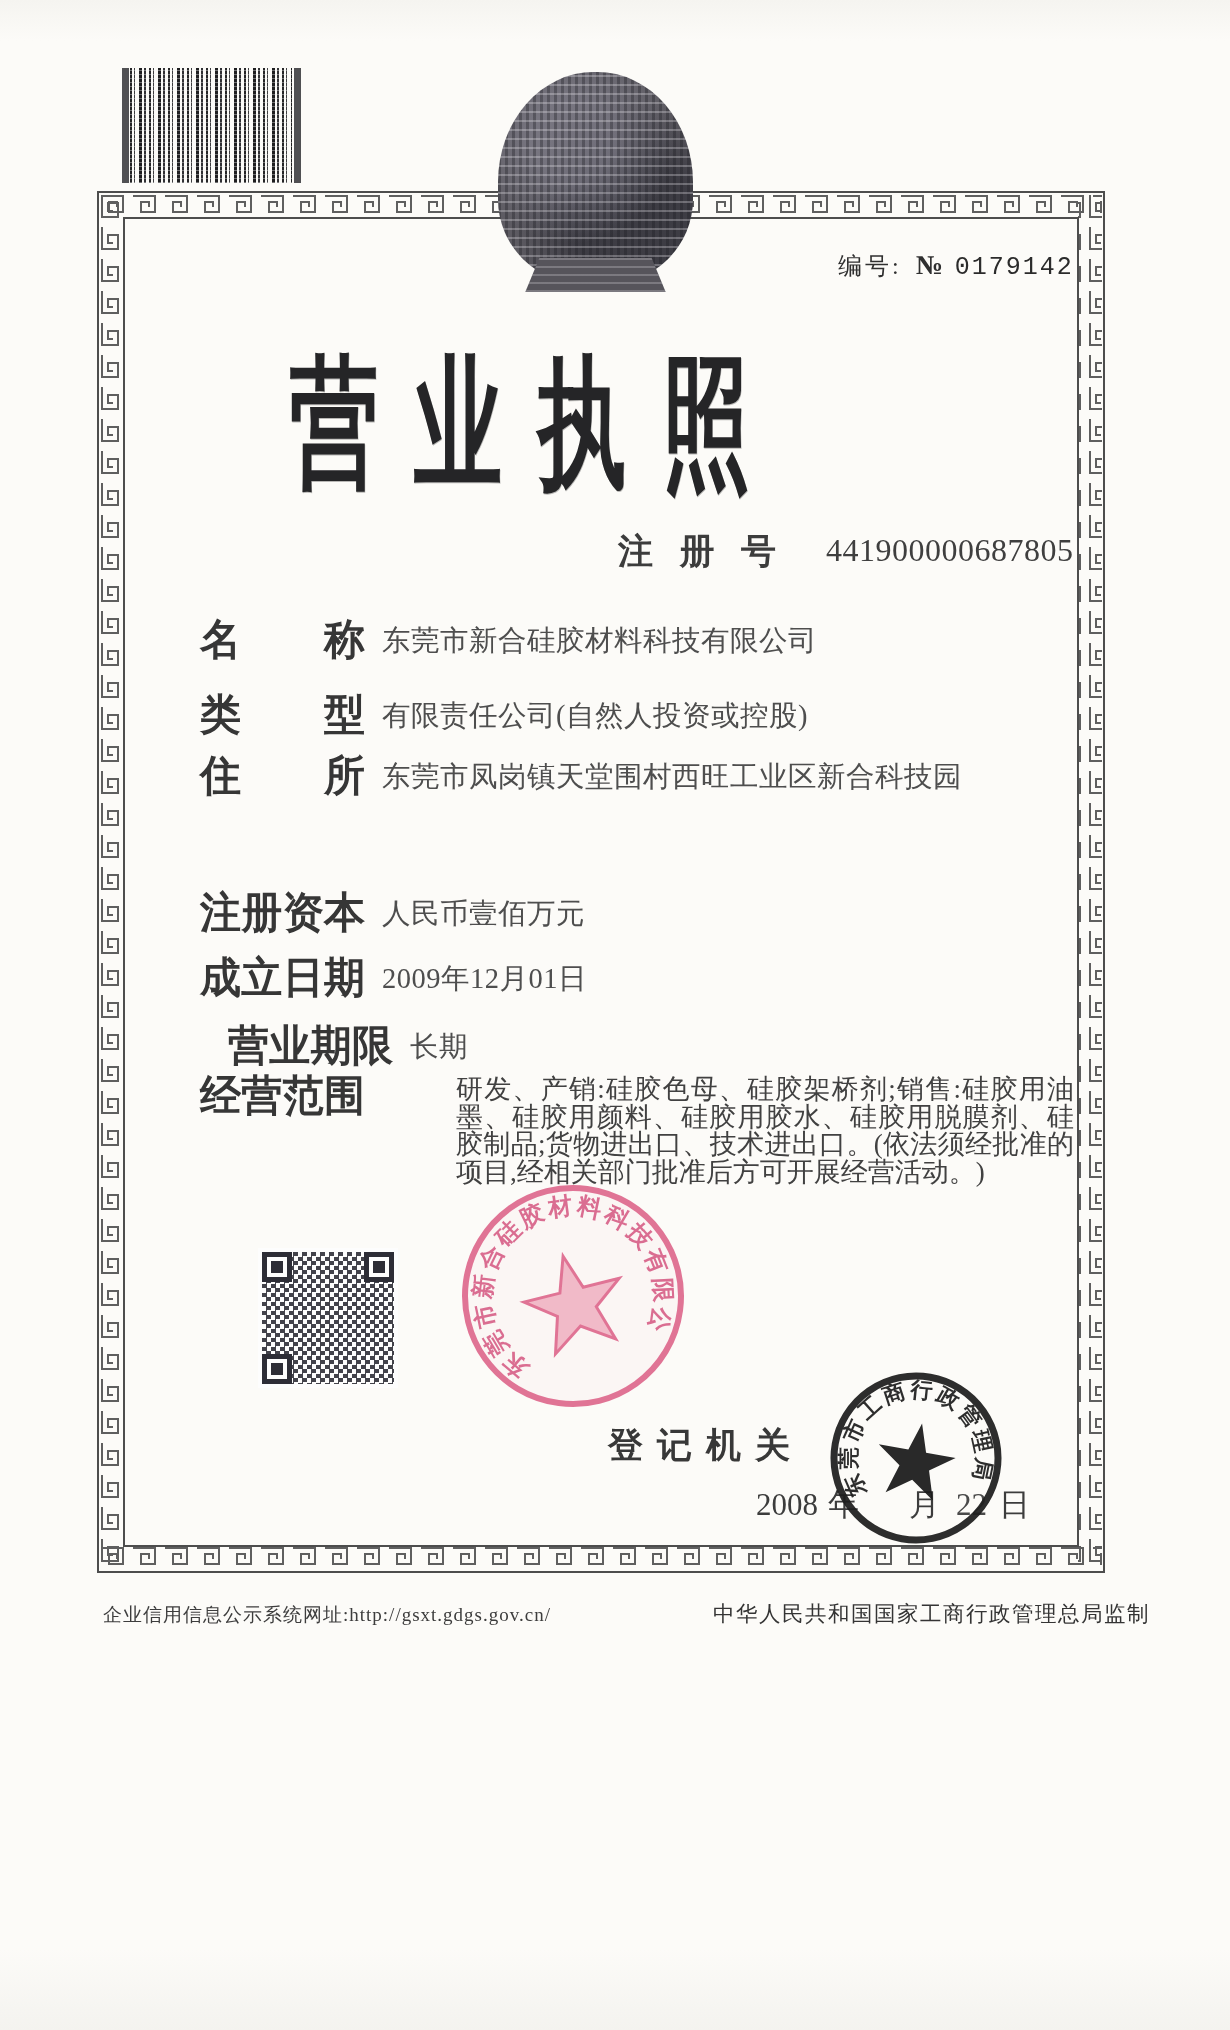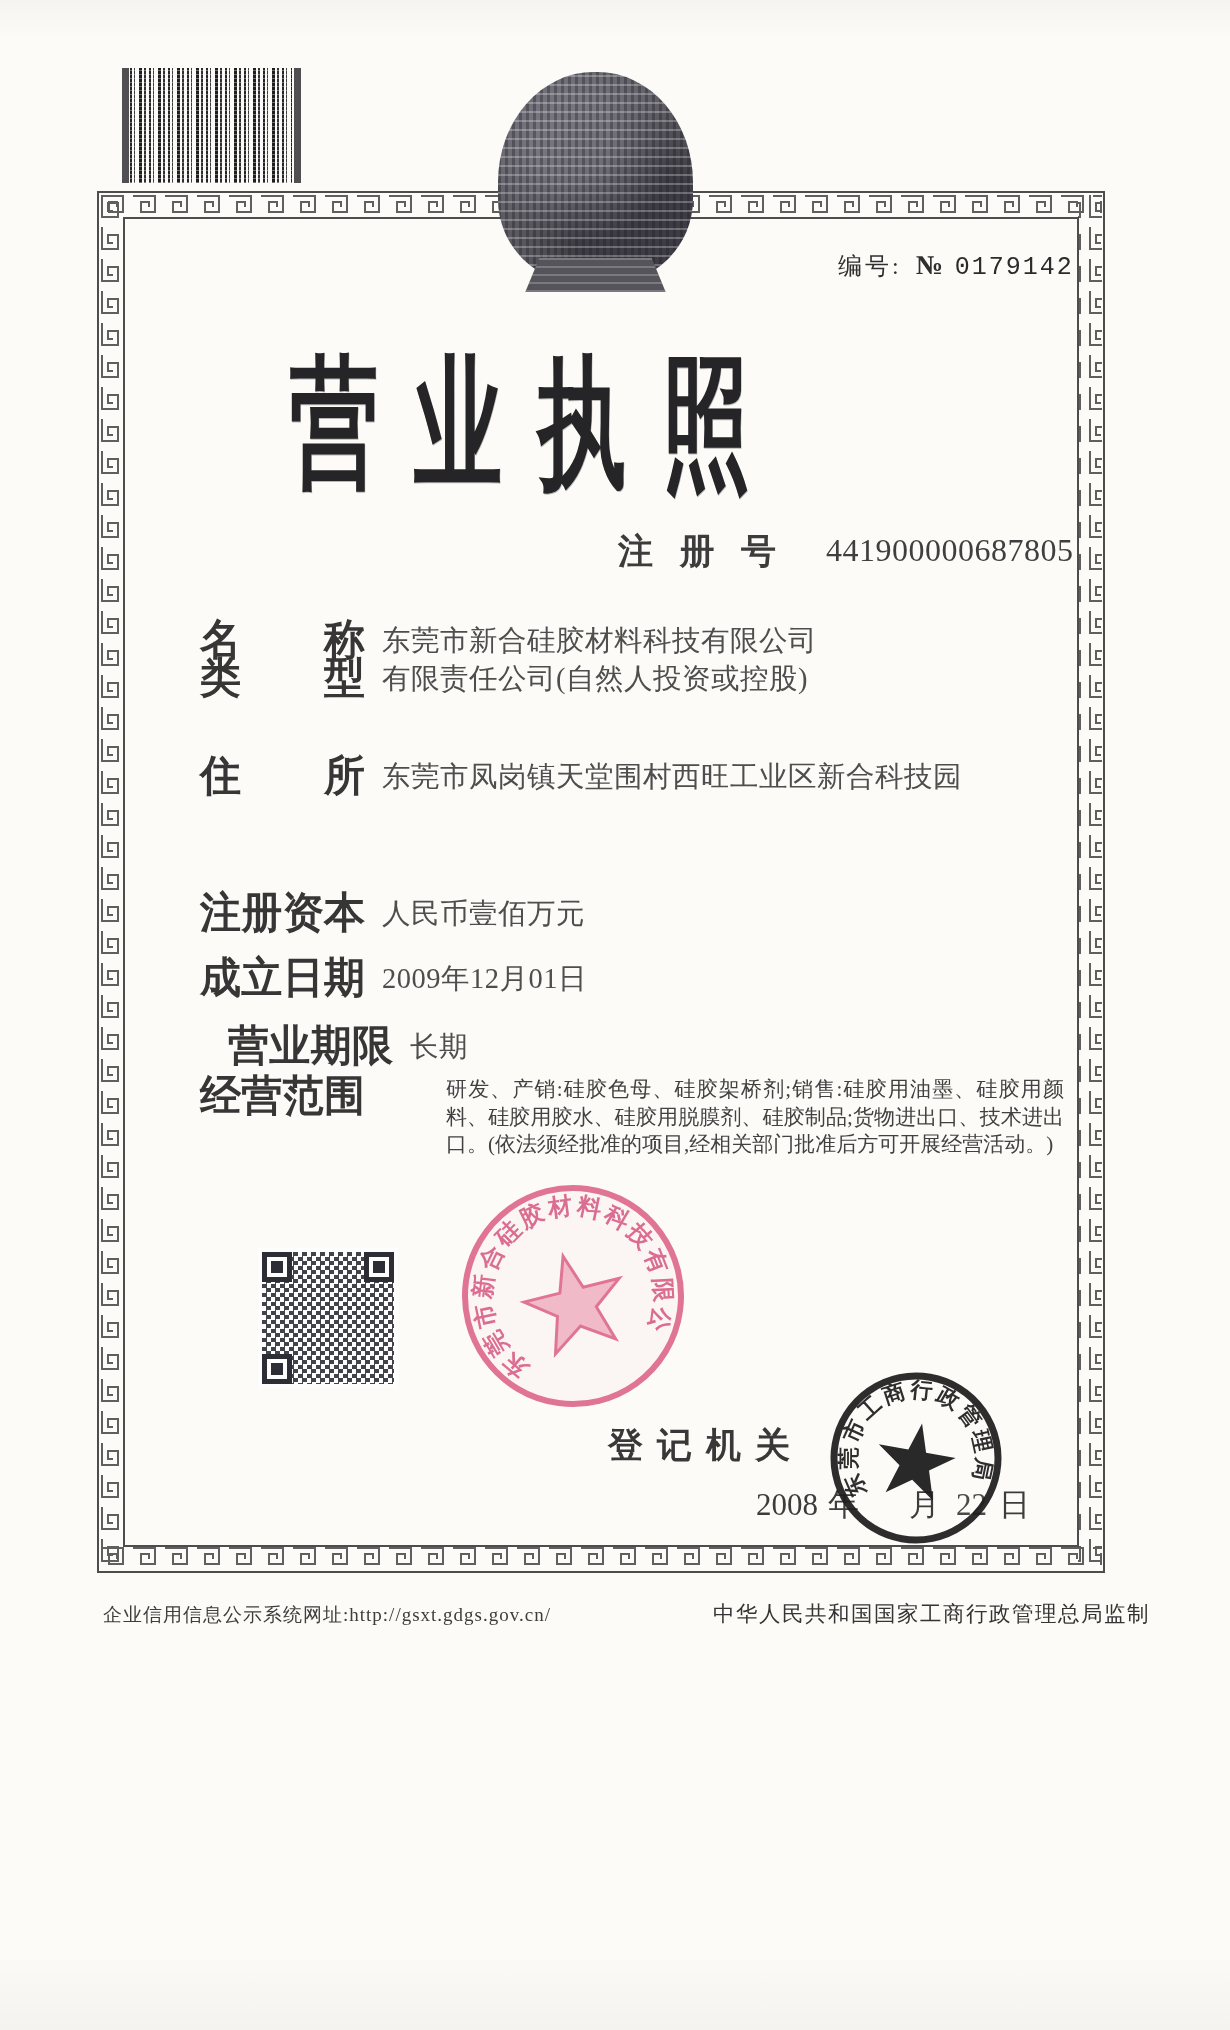--- a/index.html
+++ b/index.html
@@ -50,23 +50,23 @@
   .regline{position:absolute;left:618px;top:528px;z-index:2;}
   .regline .reg-lab{display:inline-block;width:158px;text-align:justify;text-align-last:justify;
     font-size:35px;font-weight:bold;color:#3c3c3c;vertical-align:top;}
   .regline .reg-val{position:absolute;left:208px;top:4px;font-size:32px;letter-spacing:.5px;color:#3f3f3f;white-space:nowrap;}
 
   
   .row{position:absolute;left:200px;z-index:2;}
   .row .lab{display:inline-block;width:165px;text-align:justify;text-align-last:justify;
     font-size:41px;font-weight:bold;color:#363636;vertical-align:top;transform:scaleY(1.04);}
   .row .val{position:absolute;left:182px;top:10px;font-size:28.5px;color:#4e4e4e;white-space:nowrap;letter-spacing:.5px;}
-  .r0{top:612px;} .r1{top:650px;} .r2{top:748px;} .r3{top:818px;}
+  .r0{top:612px;} .r1{top:687px;} .r2{top:748px;} .r3{top:818px;}
   .r4{top:885px;} .r5{top:950px;} .r6{top:1018px;margin-left:28px;} .r7{top:1068px;}
-  .r7 .val{left:246px;top:8px;width:618px;white-space:normal;font-size:21px;line-height:27.5px;
+  .r7 .val{left:256px;top:8px;width:618px;white-space:normal;font-size:27px;line-height:27.5px;
     color:#414141;text-align:justify;letter-spacing:0;}
 
   
   .qr{position:absolute;left:258px;top:1248px;width:140px;height:140px;background:#fdfdfd;z-index:2;}
   .qr .mods{position:absolute;inset:4px;
     background-image:repeating-conic-gradient(#33333c 0% 25%, rgba(0,0,0,0) 0% 50%);
     background-size:9px 9px;opacity:.92;}
   .qr .finder{position:absolute;width:20px;height:20px;border:5px solid #2d2d36;background:#fdfdfd;}
   .qr .finder:after{content:"";position:absolute;left:4px;top:4px;width:12px;height:12px;background:#2d2d36;}
   .qr .f-tl{left:4px;top:4px;} .qr .f-tr{right:4px;top:4px;} .qr .f-bl{left:4px;bottom:4px;}

